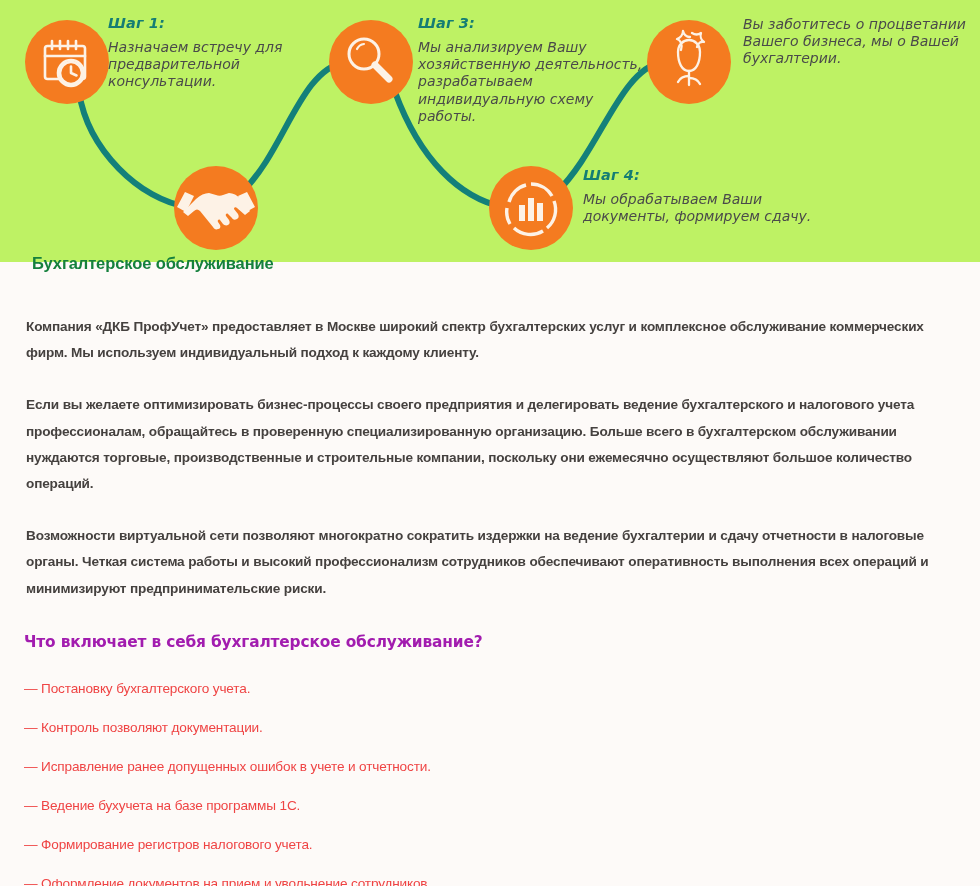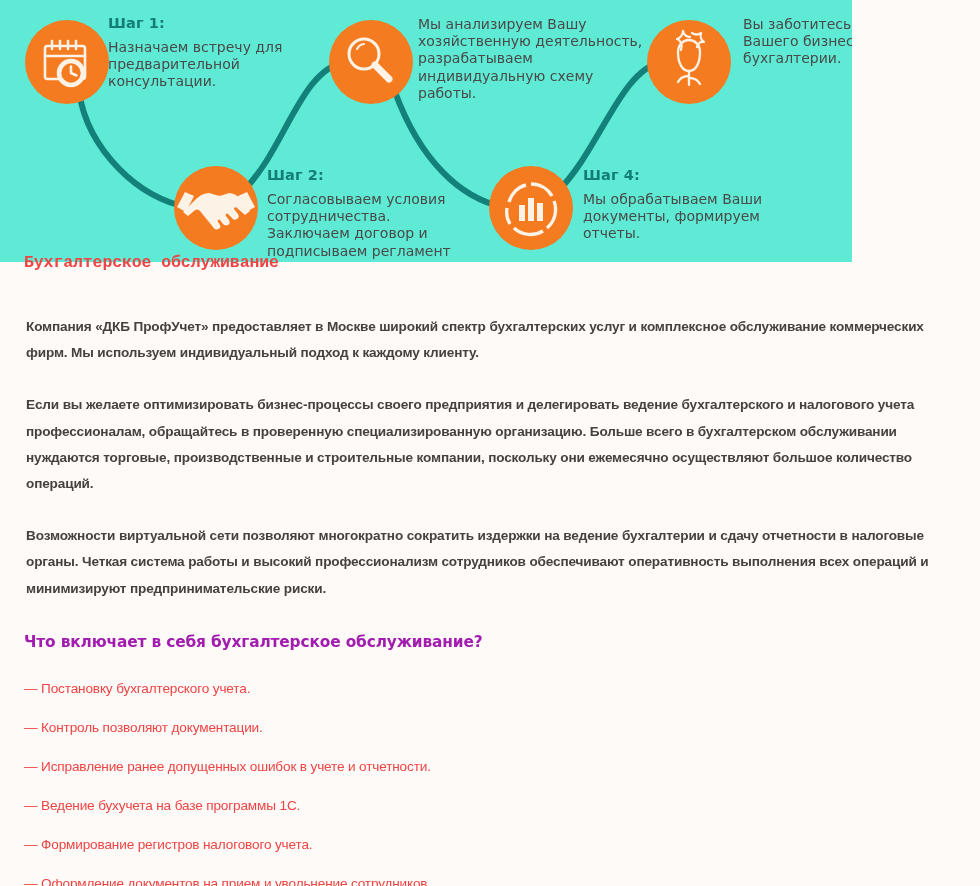--- a/index.html
+++ b/index.html
@@ -13,24 +13,25 @@
     background: #fdfaf8;
     font-family: "Liberation Sans", "DejaVu Sans", sans-serif;
     color: #3a3a3a;
     overflow: hidden;
     position: relative;
   }
 
   
   .infographic {
     position: relative;
-    width: 852px;
+    width: 980px;
     height: 262px;
-    background: #5eead4;
+    background: #bef264;
     overflow: hidden;
+    font-style: italic;
   }
   .info-svg {
     position: absolute;
     left: 0;
     top: 0;
     width: 980px;
     height: 262px;
   }
   .step-block {
     position: absolute;
@@ -59,25 +60,25 @@
   .step-5 { left: 743px; top: 16px; width: 225px; }
 
   
   .article {
     position: relative;
     padding: 0 24px 0 24px;
     box-sizing: border-box;
     width: 980px;
   }
   h2.section-title {
-    font-family: Liberation Mono, monospace;
+    font-family: Liberation Sans, sans-serif;
     font-size: 16.5px;
     font-weight: bold;
-    color: #ef4444;
-    margin: 0 0 0 0;
+    color: #15803d;
+    margin: 0 0 0 8px;
     position: relative;
     top: -9px;
     line-height: 20px;
     letter-spacing: -0.1px;
   }
   h3.sub-title {
     font-family: "DejaVu Sans", "Liberation Sans", sans-serif;
     font-size: 15.4px;
     font-weight: bold;
     color: #a21caf;
@@ -192,32 +193,29 @@
         <path d="M689 78 c5 0 9 2 11 6"></path>
       </g>
     </g>
   </svg>
 
   <div class="step-block step-1">
     <div class="step-title">Шаг 1:</div>
     <div class="step-text">Назначаем встречу для предварительной консультации.</div>
   </div>
 
-  <div class="step-block step-2">
-    <div class="step-title">Шаг 2:</div>
-    <div class="step-text">Согласовываем условия сотрудничества. Заключаем договор и подписываем регламент работы.</div>
-  </div>
 
   <div class="step-block step-3">
+    <div class="step-title">Шаг 3:</div>
     <div class="step-text">Мы анализируем Вашу хозяйственную деятельность, разрабатываем индивидуальную схему работы.</div>
   </div>
 
   <div class="step-block step-4">
     <div class="step-title">Шаг 4:</div>
-    <div class="step-text">Мы обрабатываем Ваши документы, формируем отчеты.</div>
+    <div class="step-text">Мы обрабатываем Ваши документы, формируем сдачу.</div>
   </div>
 
   <div class="step-block step-5">
     <div class="step-text">Вы заботитесь о процветании Вашего бизнеса, мы о Вашей бухгалтерии.</div>
   </div>
 </div>
 
 <div class="article">
 
   <h2 class="section-title">Бухгалтерское обслуживание</h2>

